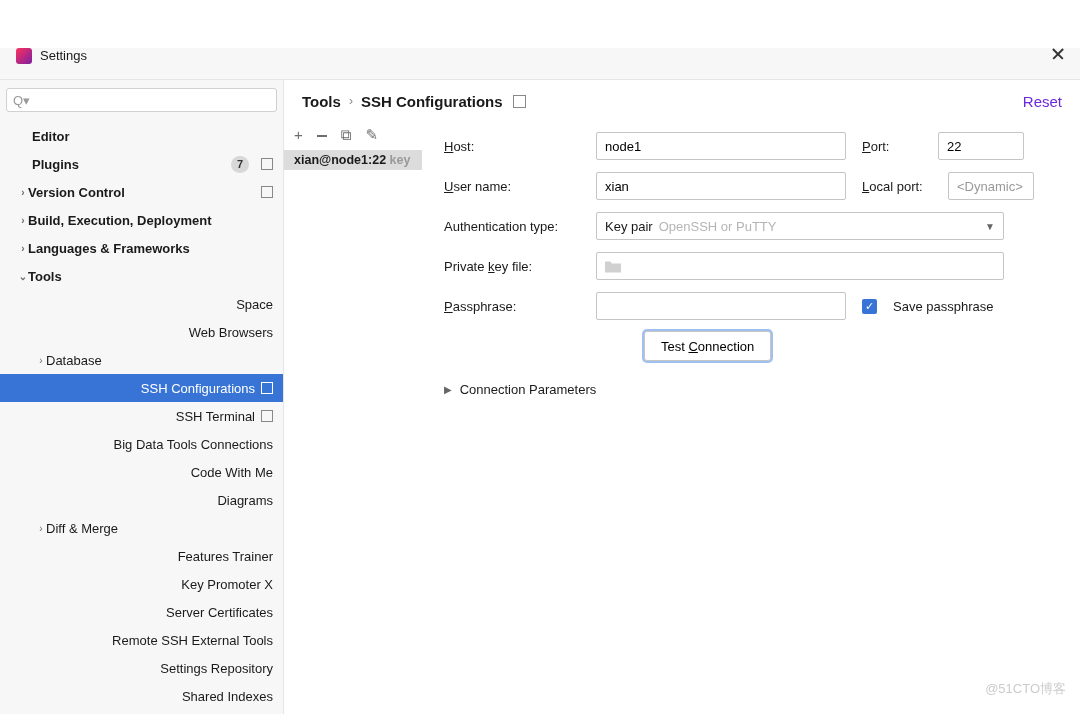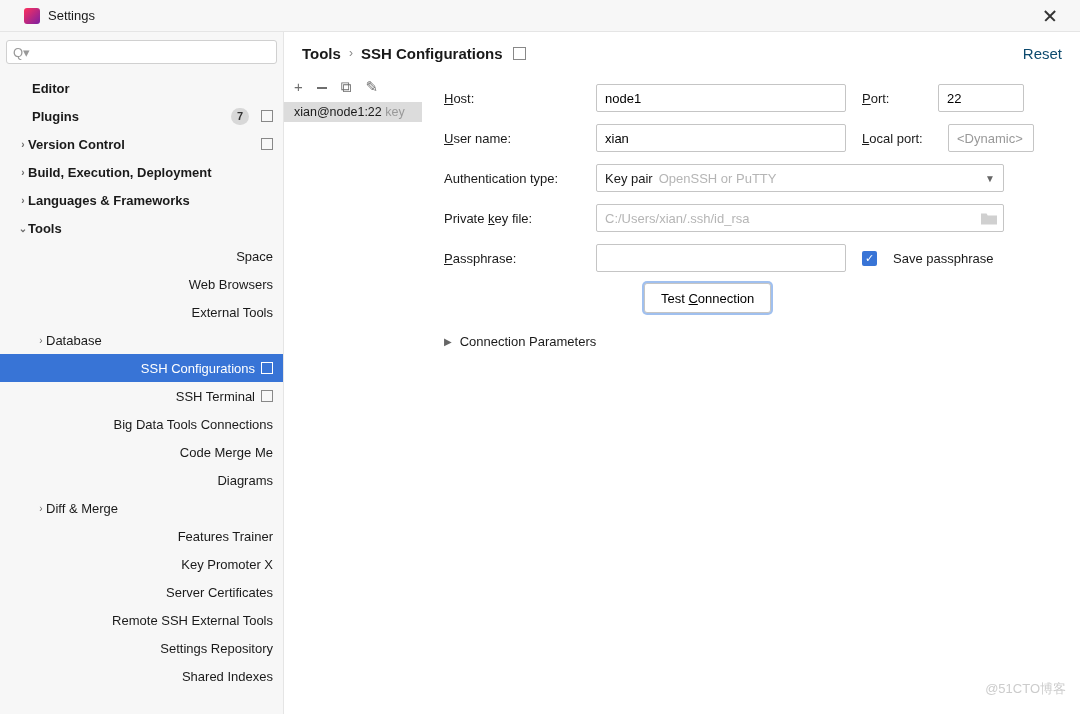--- a/index.html
+++ b/index.html
@@ -1,17 +1,17 @@
 <!DOCTYPE html>
 <html><head>
   <meta charset="utf-8">
   <style>
     * { box-sizing: border-box; margin: 0; padding: 0; }
     body { font-family: -apple-system, "Segoe UI", Arial, sans-serif; font-size: 13px; color: #1a1a1a; background: #fff; width: 1080px; height: 714px; overflow: hidden; }
-    .title-bar { display: flex; align-items: center; height: 32px; padding: 0 24px; border-bottom: 1px solid #e5e5e5; background: #f7f7f7; }
+    .title-bar { display: flex; align-items: flex-start; height: 32px; padding: 0 16px; border-bottom: 1px solid #e5e5e5; background: #f7f7f7; margin-top: 48px; }
     .title-bar .app-icon { width: 16px; height: 16px; background: linear-gradient(135deg, #fe315d 0%, #7b1fa2 100%); border-radius: 3px; margin-right: 8px; }
     .title-bar .title { flex: 1; font-size: 13px; }
     .title-bar .close { width: 12px; height: 12px; cursor: pointer; position: relative; }
     .title-bar .close::before, .title-bar .close::after { content: ''; position: absolute; width: 14px; height: 1.5px; background: #333; top: 5px; left: -1px; }
     .title-bar .close::before { transform: rotate(45deg); }
     .title-bar .close::after { transform: rotate(-45deg); }
     .content { display: flex; height: calc(100% - 32px); }
     .sidebar { width: 284px; background: #f7f7f7; border-right: 1px solid #e5e5e5; display: flex; flex-direction: column; }
     .search-box { margin: 8px 6px 4px 6px; border: 1px solid #d0d0d0; border-radius: 3px; background: #fff; display: flex; align-items: center; height: 24px; padding: 0 6px; }
     .search-box .icon { color: #999; font-size: 13px; margin-right: 4px; }
@@ -27,26 +27,26 @@
     .tree-item.selected .proj-icon { border-color: #fff; }
     .lvl0 { padding-left: 32px; }
     .lvl0c { padding-left: 18px; }
     .lvl1 { padding-left: 50px; text-align: right; }
     .lvl1c { padding-left: 36px; }
     .main { flex: 1; display: flex; flex-direction: column; }
     .breadcrumb { display: flex; align-items: center; height: 42px; padding: 0 18px; font-size: 15px; }
     .breadcrumb .crumb { font-weight: 600; }
     .breadcrumb .sep { margin: 0 8px; color: #888; font-size: 12px; }
     .breadcrumb .proj-ic { width: 13px; height: 13px; border: 1px solid #888; margin-left: 10px; }
-    .breadcrumb .reset { margin-left: auto; color: #0c4a6e; cursor: pointer; }
+    .breadcrumb .reset { margin-left: auto; color: #6d28d9; cursor: pointer; }
     .detail { flex: 1; display: flex; }
     .config-list { width: 138px; background: #fff; border-right: 0; display: flex; flex-direction: column; }
     .list-toolbar { display: flex; gap: 14px; padding: 4px 8px 6px 10px; color: #6e6e6e; font-size: 15px; }
     .list-toolbar span { cursor: pointer; }
-    .config-item { padding: 3px 8px 3px 10px; background: #dcdcdc; font-size: 12.5px; white-space: nowrap; overflow: hidden; cursor: pointer; }
+    .config-item { padding: 3px 8px 3px 10px; background: #dcdcdc; font-size: 12.5px; white-space: nowrap; overflow: hidden; cursor: pointer; font-weight: bold; }
     .config-item .auth { color: #999; }
     .form { flex: 1; padding: 4px 28px 0 22px; }
     .form-row { display: flex; align-items: center; min-height: 40px; gap: 16px; }
     .form-label { width: 136px; font-size: 13px; }
     .u { text-decoration: underline; }
     input.text, select.text { height: 28px; border: 1px solid #c5c5c5; border-radius: 2px; padding: 0 8px; font-size: 13px; background: #fff; outline: none; }
     .host-input { width: 250px; }
     .user-input { width: 250px; }
     .port-label { width: 60px; }
     .port-input { width: 86px; }
@@ -106,40 +106,37 @@
       <div class="tree-item bold lvl0c">
           <span class="chevron">⌄</span>
           <span class="label">Tools</span>
         </div>
       <div class="tree-item lvl1">
           <span class="label">Space</span>
         </div>
       <div class="tree-item lvl1">
           <span class="label">Web Browsers</span>
         </div>
-      <div class="tree-item lvl1">
-          <span class="label">External Tools</span>
-        </div>
       <div class="tree-item lvl1c">
           <span class="chevron">›</span>
           <span class="label">Database</span>
         </div>
       <div class="tree-item lvl1 selected">
           <span class="label">SSH Configurations</span>
           <span class="proj-icon"></span>
         </div>
       <div class="tree-item lvl1">
           <span class="label">SSH Terminal</span>
           <span class="proj-icon"></span>
         </div>
       <div class="tree-item lvl1">
           <span class="label">Big Data Tools Connections</span>
         </div>
       <div class="tree-item lvl1">
-          <span class="label">Code Merge Me</span>
+          <span class="label">Code With Me</span>
         </div>
       <div class="tree-item lvl1">
           <span class="label">Diagrams</span>
         </div>
       <div class="tree-item lvl1c">
           <span class="chevron">›</span>
           <span class="label">Diff &amp; Merge</span>
         </div>
       <div class="tree-item lvl1">
           <span class="label">Features Trainer</span>
@@ -198,21 +195,20 @@
         <div class="form-row">
           <div class="form-label">Authentication type:</div>
           <div class="authtype">
             <span><span>Key pair</span><span class="hint">OpenSSH or PuTTY</span></span>
             <span class="dd">▼</span>
           </div>
         </div>
         <div class="form-row">
           <div class="form-label">Private <span class="u">k</span>ey file:</div>
           <div class="keyfile-wrap">
-            <input value="C:/Users/xian/.ssh/id_rsa" style="">
             <div class="folder-icon"></div>
           </div>
         </div>
         <div class="form-row">
           <div class="form-label"><span class="u">P</span>assphrase:</div>
           <input class="text pass-input" type="password" value="" style="">
           <span class="chk">✓</span>
           <span>Save passphrase</span>
         </div>
         <div class="form-row">

